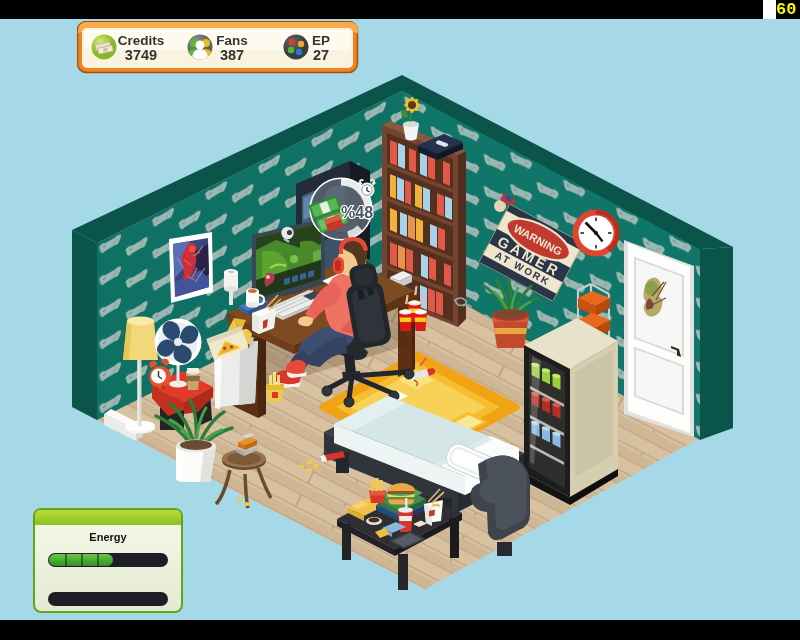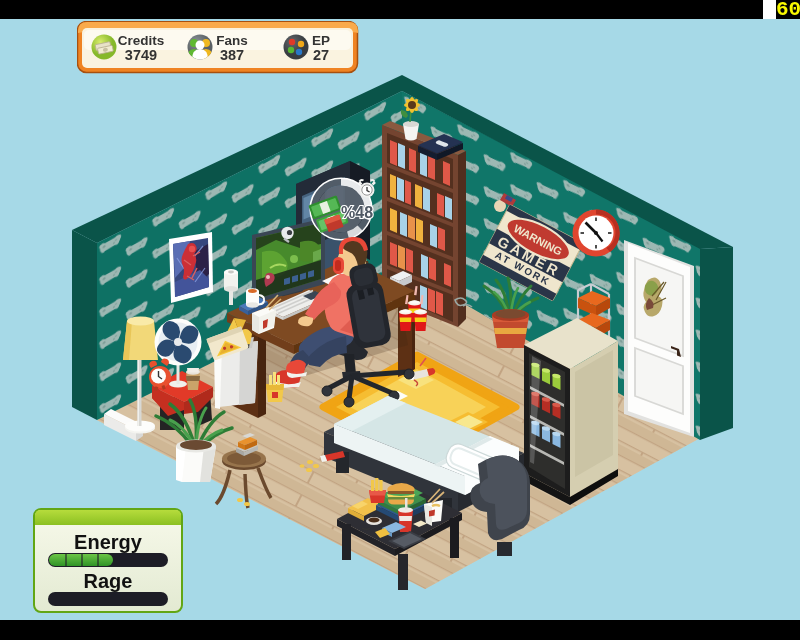--- a/index.html
+++ b/index.html
@@ -1,26 +1,26 @@
 <!DOCTYPE html>
 <html><head>
 <meta charset="utf-8">
 <style>
 html,body{margin:0;padding:0;width:800px;height:640px;overflow:hidden;background:#a6d9e7;font-family:"Liberation Sans",sans-serif;}
 #stage{position:relative;width:800px;height:640px;}
 #topbar{position:absolute;left:0;top:0;width:800px;height:19px;background:#000;}
 #fpswhite{position:absolute;left:763px;top:0;width:13px;height:19px;background:#fff;}
-#fps{position:absolute;left:776px;top:0;width:24px;height:19px;background:#000;color:#f8f800;font-family:"Liberation Mono",monospace;font-weight:bold;font-size:21px;line-height:19px;letter-spacing:0px;}
+#fps{position:absolute;left:776px;top:0;width:24px;height:19px;background:#000;color:#f8f800;font-family:"Liberation Mono",monospace;font-weight:bold;font-size:17px;line-height:19px;letter-spacing:0px;}
 #botbar{position:absolute;left:0;top:620px;width:800px;height:20px;background:#000;}
 
 #stats{position:absolute;left:29px;top:21px;width:283px;height:54px;padding-left:48px;}
 
 #meters{position:absolute;left:33px;top:508px;width:150px;height:105px;background:linear-gradient(#f7f9ea,#e3ead2);border:2px solid #62a614;border-radius:8px;box-sizing:border-box;}
 #metershead{position:absolute;left:0px;top:0px;width:146px;height:15px;background:linear-gradient(#b6dc3c,#8bc022);border-radius:5px 5px 0 0;}
-.mlabel{position:absolute;left:0;width:146px;text-align:center;font-size:20px;font-weight:bold;color:#111;}
+.mlabel{position:absolute;left:0;width:146px;text-align:center;font-size:11px;font-weight:bold;color:#111;}
 .mbar{position:absolute;left:13px;width:120px;height:14px;background:#1d1d26;border-radius:7px;}
 #efill{position:absolute;left:1px;top:1px;width:64px;height:12px;border-radius:6px;background:linear-gradient(#6cc646,#2f9326);}
 .eseg{position:absolute;top:1px;width:1.5px;height:12px;background:#1d1d26;opacity:.55;}
 </style>
 </head>
 <body>
 <div id="stage">
 <svg id="scene" width="800" height="640" viewBox="0 0 800 640" style="position:absolute;left:0;top:0">
   <defs>
     <g id="pad">
@@ -782,15 +782,14 @@
 
 <div id="meters">
   <div id="metershead"></div>
   <div class="mlabel" style="top:21px">Energy</div>
   <div class="mbar" style="top:43px">
       <div id="efill"></div>
     <div class="eseg" style="left:17px"></div>
       <div class="eseg" style="left:33px"></div>
       <div class="eseg" style="left:49px"></div>
   </div>
-  <div class="mlabel" style="top:60px">Rage</div>
   <div class="mbar" style="top:82px"></div>
 </div>
 
 </body></html>

